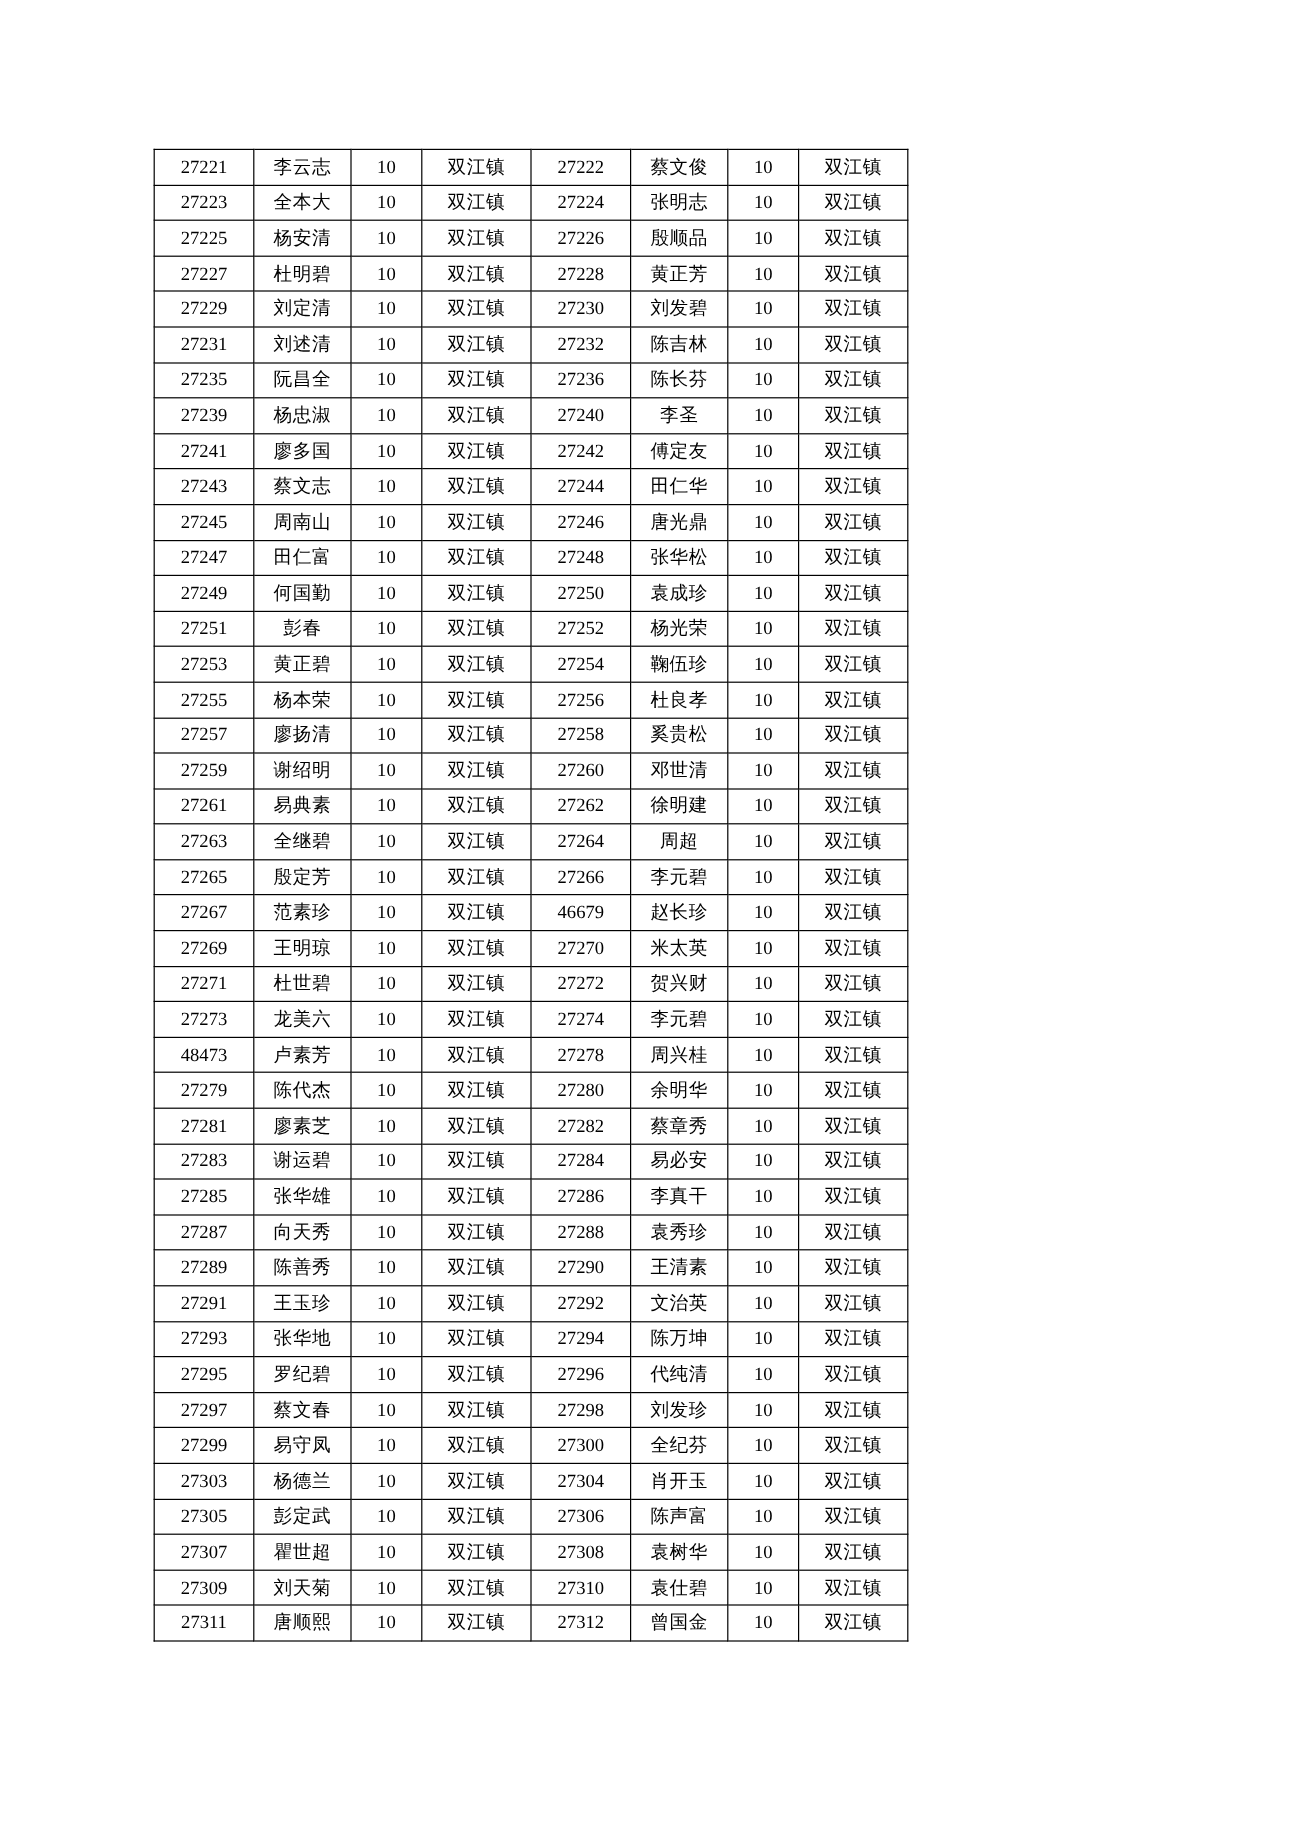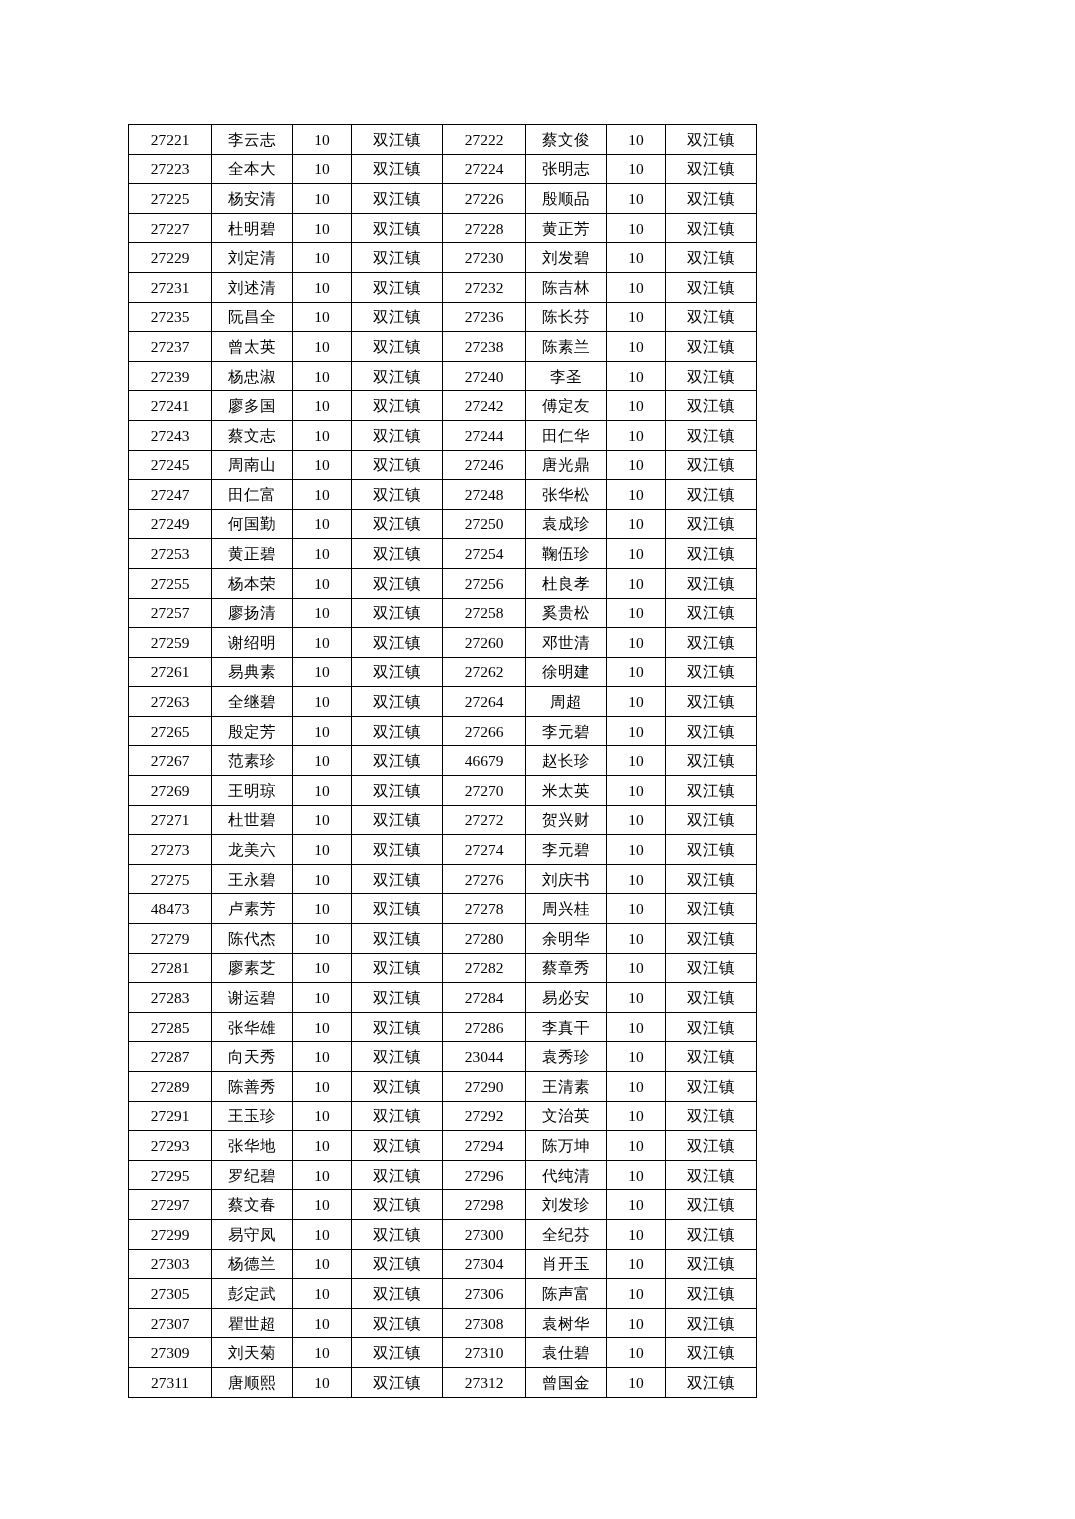--- a/index.html
+++ b/index.html
@@ -129,30 +129,20 @@
             <td class="col-id">27235</td>
             <td class="col-name">阮昌全</td>
             <td class="col-amt">10</td>
             <td class="col-town">双江镇</td>
             <td class="col-id">27236</td>
             <td class="col-name">陈长芬</td>
             <td class="col-amt">10</td>
             <td class="col-town">双江镇</td>
           </tr>
           <tr>
-            <td class="col-id">27237</td>
-            <td class="col-name">曾太英</td>
-            <td class="col-amt">10</td>
-            <td class="col-town">双江镇</td>
-            <td class="col-id">27238</td>
-            <td class="col-name">陈素兰</td>
-            <td class="col-amt">10</td>
-            <td class="col-town">双江镇</td>
-          </tr>
-          <tr>
             <td class="col-id">27239</td>
             <td class="col-name">杨忠淑</td>
             <td class="col-amt">10</td>
             <td class="col-town">双江镇</td>
             <td class="col-id">27240</td>
             <td class="col-name">李圣</td>
             <td class="col-amt">10</td>
             <td class="col-town">双江镇</td>
           </tr>
           <tr>
@@ -199,20 +189,30 @@
             <td class="col-id">27249</td>
             <td class="col-name">何国勤</td>
             <td class="col-amt">10</td>
             <td class="col-town">双江镇</td>
             <td class="col-id">27250</td>
             <td class="col-name">袁成珍</td>
             <td class="col-amt">10</td>
             <td class="col-town">双江镇</td>
           </tr>
           <tr>
+            <td class="col-id">27251</td>
+            <td class="col-name">彭春</td>
+            <td class="col-amt">10</td>
+            <td class="col-town">双江镇</td>
+            <td class="col-id">27252</td>
+            <td class="col-name">杨光荣</td>
+            <td class="col-amt">10</td>
+            <td class="col-town">双江镇</td>
+          </tr>
+          <tr>
             <td class="col-id">27253</td>
             <td class="col-name">黄正碧</td>
             <td class="col-amt">10</td>
             <td class="col-town">双江镇</td>
             <td class="col-id">27254</td>
             <td class="col-name">鞠伍珍</td>
             <td class="col-amt">10</td>
             <td class="col-town">双江镇</td>
           </tr>
           <tr>
@@ -309,30 +309,20 @@
             <td class="col-id">27273</td>
             <td class="col-name">龙美六</td>
             <td class="col-amt">10</td>
             <td class="col-town">双江镇</td>
             <td class="col-id">27274</td>
             <td class="col-name">李元碧</td>
             <td class="col-amt">10</td>
             <td class="col-town">双江镇</td>
           </tr>
           <tr>
-            <td class="col-id">27275</td>
-            <td class="col-name">王永碧</td>
-            <td class="col-amt">10</td>
-            <td class="col-town">双江镇</td>
-            <td class="col-id">27276</td>
-            <td class="col-name">刘庆书</td>
-            <td class="col-amt">10</td>
-            <td class="col-town">双江镇</td>
-          </tr>
-          <tr>
             <td class="col-id">48473</td>
             <td class="col-name">卢素芳</td>
             <td class="col-amt">10</td>
             <td class="col-town">双江镇</td>
             <td class="col-id">27278</td>
             <td class="col-name">周兴桂</td>
             <td class="col-amt">10</td>
             <td class="col-town">双江镇</td>
           </tr>
           <tr>
@@ -373,21 +363,21 @@
             <td class="col-id">27286</td>
             <td class="col-name">李真干</td>
             <td class="col-amt">10</td>
             <td class="col-town">双江镇</td>
           </tr>
           <tr>
             <td class="col-id">27287</td>
             <td class="col-name">向天秀</td>
             <td class="col-amt">10</td>
             <td class="col-town">双江镇</td>
-            <td class="col-id">23044</td>
+            <td class="col-id">27288</td>
             <td class="col-name">袁秀珍</td>
             <td class="col-amt">10</td>
             <td class="col-town">双江镇</td>
           </tr>
           <tr>
             <td class="col-id">27289</td>
             <td class="col-name">陈善秀</td>
             <td class="col-amt">10</td>
             <td class="col-town">双江镇</td>
             <td class="col-id">27290</td>

